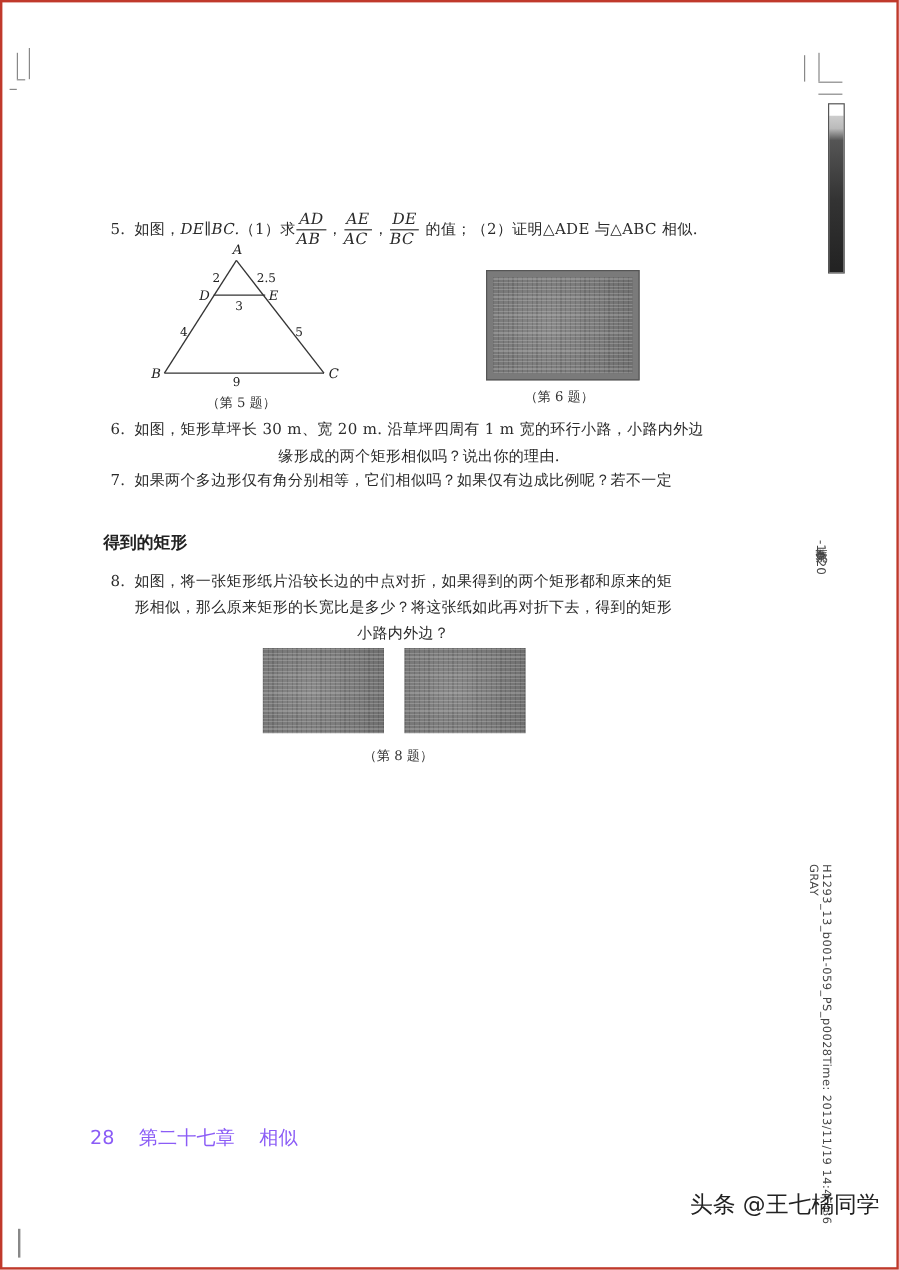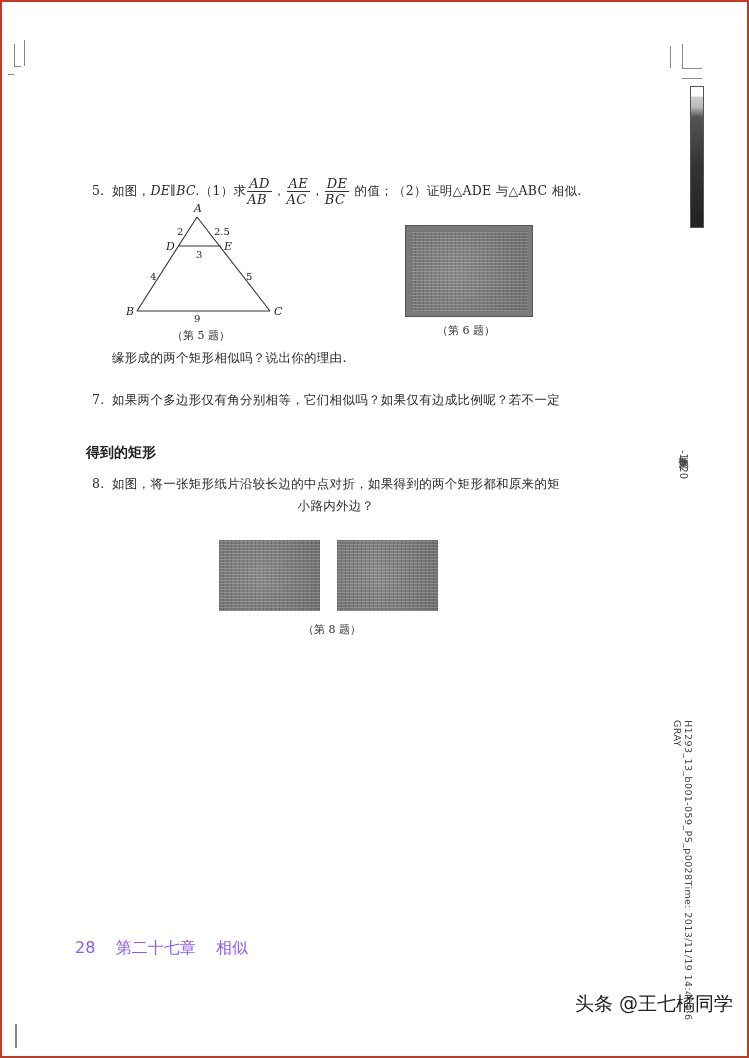--- a/index.html
+++ b/index.html
@@ -102,31 +102,33 @@
   </g>
 </svg>
 <div class="caption" style="left:172px;top:328px;">（第 5 题）</div>
 
 <div style="position:absolute;left:405px;top:225px;width:126px;height:90px;background:#7a7a7a;border:1px solid #555;">
   <div class="noise" style="left:5px;top:5px;width:116px;height:80px;"></div>
 </div>
 <div class="caption" style="left:437px;top:323px;">（第 6 题）</div>
 
 <div class="q" style="left:92px;top:347px;">
+  <div><span class="qnum">6.</span><span>如图，矩形草坪长 30 m、宽 20 m. 沿草坪四周有 1 m 宽的环行小路，小路内外边</span></div>
   <div class="indent">缘形成的两个矩形相似吗？说出你的理由.</div>
 </div>
 
 <div class="q" style="left:92px;top:389px;">
   <div><span class="qnum">7.</span><span>如果两个多边形仅有角分别相等，它们相似吗？如果仅有边成比例呢？若不一定</span></div>
 </div>
 
 <div class="section-title" style="left:86px;top:444px;">得到的矩形</div>
 
 <div class="q" style="left:92px;top:473px;">
   <div><span class="qnum">8.</span><span>如图，将一张矩形纸片沿较长边的中点对折，如果得到的两个矩形都和原来的矩</span></div>
+  <div class="indent">形相似，那么原来矩形的长宽比是多少？将这张纸如此再对折下去，得到的矩形</div>
   <div class="indent">小路内外边？</div>
 </div>
 
 <div class="noise" style="left:219px;top:540px;width:101px;height:71px;"></div>
 <div class="noise" style="left:337px;top:540px;width:101px;height:71px;"></div>
 <div class="caption" style="left:303px;top:622px;">（第 8 题）</div>
 
 <div class="vtext" style="left:676px;top:450px;font-size:10px;">数学九下-1620</div>
 <div class="vtext" style="left:672px;top:720px;font-size:9.5px;line-height:11px;letter-spacing:0.4px;">
   <span>H1293_13_b001-059_PS_p0028Time: 2013/11/19 14:45:36</span><br>

